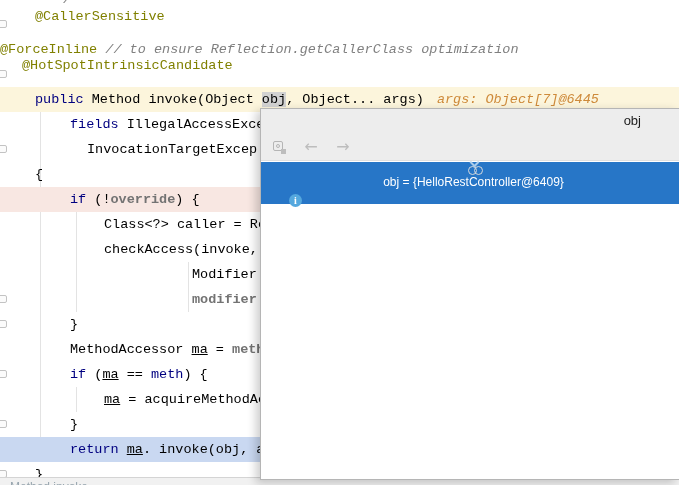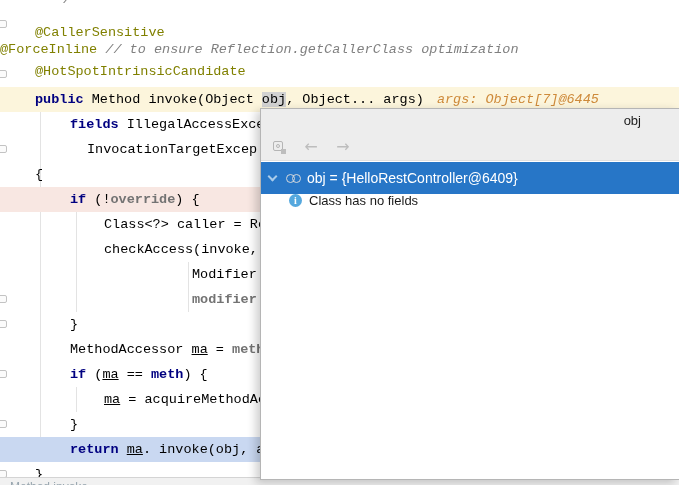--- a/index.html
+++ b/index.html
@@ -8,21 +8,21 @@
   #screen { position:relative; width:679px; height:485px; background:#ffffff; overflow:hidden; }
 
   
   #editor { position:absolute; inset:0; background:#fff; }
   .code-line { position:absolute; left:0; width:679px; height:25px; line-height:25px;
                white-space:pre; font-family:"Liberation Mono", monospace; font-size:13.5px; color:#000; }
   .bg-caret      { background:#FCF5DC; }
   .bg-breakpoint { background:#F8E7E2; }
   .bg-exec       { background:#C9D8F1; }
 
-  .s-kw   { color:#000080; font-weight:bold; }
+  .s-kw   { color:#000080; font-weight:normal; }
   .s-ann  { color:#808000; }
   .s-com  { color:#808080; font-style:italic; }
   .s-pl   { color:#000000; }
   .s-fld  { color:#737373; font-weight:bold; }
   .s-und  { color:#000000; text-decoration:underline; }
   .s-hint { color:#CE8A3A; font-style:italic; margin-left:13px; }
   .s-selid{ background:#D2D2D2; }
 
   .indent-guide { position:absolute; width:1px; background:#E3E3E3; }
   .fold-marker { position:absolute; left:-2px; width:9px; height:8px; background:#FBFBFB;
@@ -41,22 +41,22 @@
   .icon-back::before { content:"\2190"; }
   .icon-fwd::before  { content:"\2192"; }
   
   .inspect-shape { position:relative; width:13px; height:13px; }
   .inspect-shape .sq  { position:absolute; left:0; top:0; width:10px; height:10px;
                         border:1.5px solid #B5B5B5; border-radius:2px; }
   .inspect-shape .dot { position:absolute; left:3px; top:3px; width:4px; height:4px;
                         border:1px solid #B5B5B5; border-radius:50%; }
   .inspect-shape .sq2 { position:absolute; right:0; bottom:0; width:5px; height:5px; background:#BDBDBD; }
 
-  #var-row { position:absolute; left:0; top:53px; width:419px; height:32px; background:#2776C7;
-             display:flex; align-items:center; color:#ffffff; font-size:14px; }
+  #var-row { position:absolute; left:0; top:53px; width:419px; height:42px; background:#2776C7;
+             display:flex; align-items:center; color:#ffffff; font-size:12px;flex-direction:column; }
   .chevron-down { width:7px; height:7px; border-right:2px solid #A9CBEA; border-bottom:2px solid #A9CBEA;
                   transform:rotate(45deg); margin-left:8px; margin-top:-3px; flex:none; }
   .watch-shape { display:flex; margin-left:10px; flex:none; }
   .watch-shape i { display:block; width:9px; height:9px; border:1.6px solid #D5D9DD; border-radius:50%; }
   .watch-shape i + i { margin-left:-3px; }
   #var-text { margin-left:6px; white-space:pre; }
 
   #info-row { position:absolute; left:0; top:80px; width:419px; height:22px;
               display:flex; align-items:center; }
   .info-shape { width:13px; height:13px; border-radius:50%; background:#55A8DE; color:#fff;
@@ -76,23 +76,23 @@
 <div id="screen">
 
   <div id="editor">
 
     <div class="indent-guide" style="left:40px;  top:112px; height:350px;"></div>
     <div class="indent-guide" style="left:76px;  top:212px; height:100px;"></div>
     <div class="indent-guide" style="left:188px; top:262px; height:50px;"></div>
     <div class="indent-guide" style="left:76px;  top:387px; height:25px;"></div>
     <div id="code-lines">
         <div class="code-line" style="top: -13px; padding-left: 55px;"><span class="s-com">*/</span></div>
-        <div class="code-line" style="top: 20px; padding-left: 35px;"><span class="s-ann">@CallerSensitive</span></div>
+        <div class="code-line" style="top: 4px; padding-left: 35px;"><span class="s-ann">@CallerSensitive</span></div>
         <div class="code-line" style="top: 37px; "><span class="s-ann">@ForceInline</span><span class="s-com"> // to ensure Reflection.getCallerClass optimization</span></div>
-        <div class="code-line" style="top: 59px; padding-left: 35px;"><span class="s-ann">@HotSpotIntrinsicCandidate</span></div>
+        <div class="code-line" style="top: 53px; padding-left: 22px;"><span class="s-ann">@HotSpotIntrinsicCandidate</span></div>
         <div class="code-line bg-caret" style="top: 87px; padding-left: 35px;"><span class="s-kw">public</span><span class="s-pl"> Method invoke(Object </span><span class="s-selid">obj</span><span class="s-pl">, Object... args)</span><span class="s-hint">args: Object[7]@6445</span></div>
         <div class="code-line" style="top: 112px; padding-left: 70px;"><span class="s-kw">fields</span><span class="s-pl"> IllegalAccessExce</span></div>
         <div class="code-line" style="top: 137px; padding-left: 87px;"><span class="s-pl">InvocationTargetExcep</span></div>
         <div class="code-line" style="top: 162px; padding-left: 35px;"><span class="s-pl">{</span></div>
         <div class="code-line bg-breakpoint" style="top: 187px; padding-left: 70px;"><span class="s-kw">if</span><span class="s-pl"> (!</span><span class="s-fld">override</span><span class="s-pl">) {</span></div>
         <div class="code-line" style="top: 212px; padding-left: 104px;"><span class="s-pl">Class&lt;?&gt; caller = Re</span></div>
         <div class="code-line" style="top: 237px; padding-left: 104px;"><span class="s-pl">checkAccess(invoke,</span></div>
         <div class="code-line" style="top: 262px; padding-left: 192px;"><span class="s-pl">Modifier</span></div>
         <div class="code-line" style="top: 287px; padding-left: 192px;"><span class="s-fld">modifier</span></div>
         <div class="code-line" style="top: 312px; padding-left: 70px;"><span class="s-pl">}</span></div>
@@ -137,21 +137,20 @@
     <div id="var-row">
       <span class="chevron-down"></span>
       <span class="watch-shape">
           <i></i>
           <i></i>
         </span>
       <span id="var-text">obj = {HelloRestController@6409}</span>
     </div>
     <div id="info-row">
       <span class="info-shape"></span>
-      <span id="info-text">Class has no fields</span>
     </div>
   </div>
 
   <div id="bottom-bar">
     <span>Method.invoke</span>
   </div>
 
 </div>
 
 </body></html>

